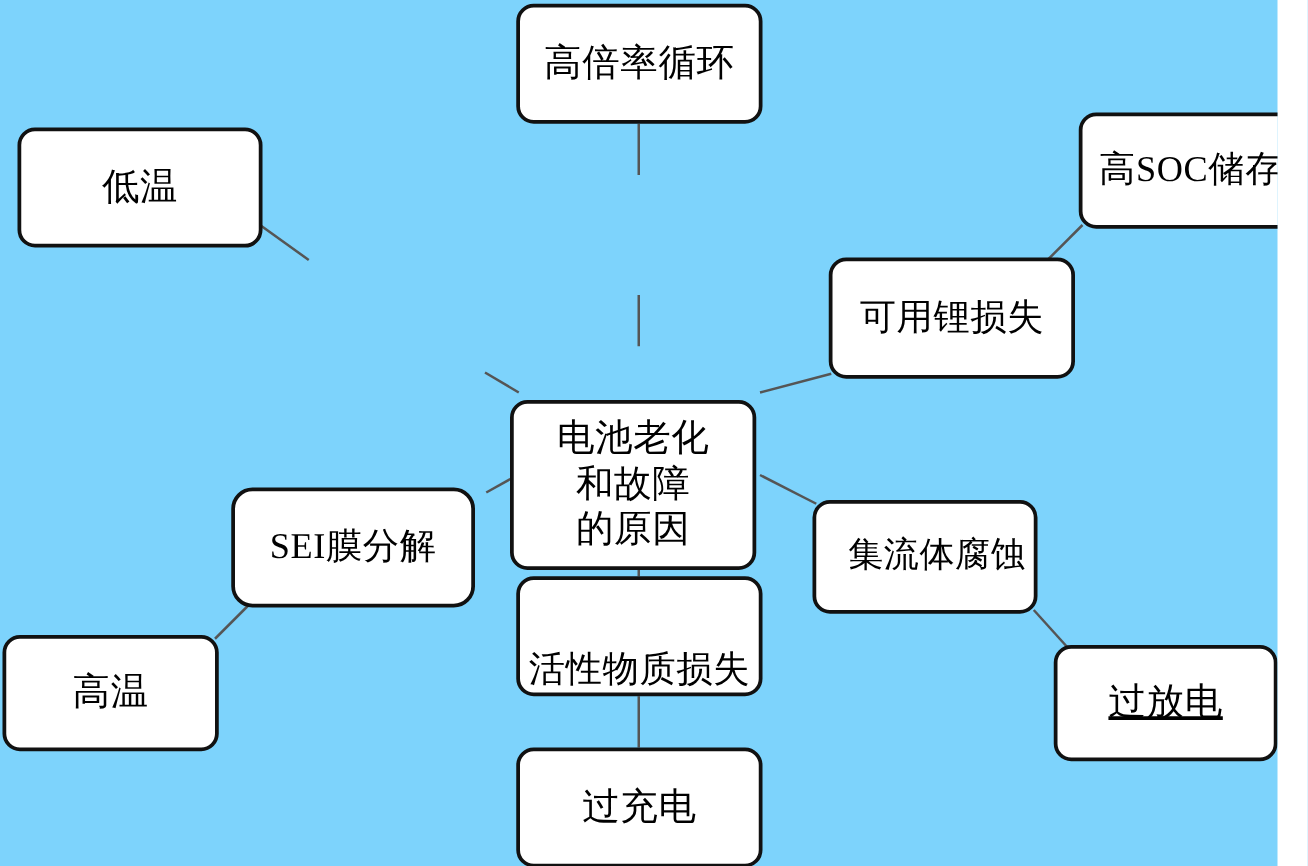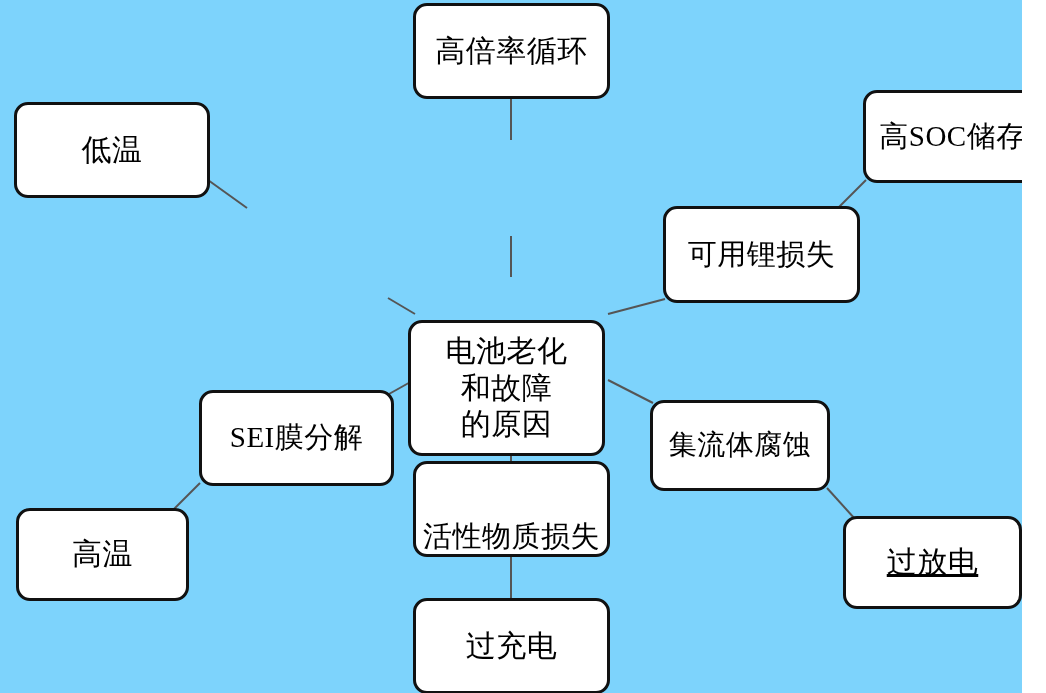--- a/index.html
+++ b/index.html
@@ -67,19 +67,19 @@
       <line x1="827" y1="488" x2="855" y2="519" stroke="#555555" stroke-width="2"></line>
     </svg>
 
 <div class="node fs-big" style="left: 413px; top: 3px; width: 197px; height: 96px;"><span class="label">高倍率循环</span></div>
     <div class="node fs-big" style="left: 408px; top: 277px; width: 197px; height: 136px; margin-top: 43px;"><span class="label">电池老化
 和故障
 的原因</span></div>
     <div class="node fs-mid" style="left: 413px; top: 461px; width: 197px; height: 96px; align-items: flex-end;"><span class="label">活性物质损失</span></div>
     <div class="node fs-big" style="left: 413px; top: 598px; width: 197px; height: 96px; text-align: center;"><span class="label">过充电</span></div>
     <div class="node fs-big" style="left: 14px; top: 90px; width: 196px; height: 96px; margin-top: 12px;"><span class="label">低温</span></div>
-    <div class="node fs-mid" style="left: 199px; top: 390px; width: 195px; height: 96px;"><span class="label">SEI膜分解</span></div>
-    <div class="node fs-big" style="left: 16px; top: 508px; width: 173px; height: 93px;"><span class="label">高温</span></div>
+    <div class="node fs-mid" style="left: 185px; top: 390px; width: 195px; height: 96px; border-radius: 17px;"><span class="label">SEI膜分解</span></div>
+    <div class="node fs-big" style="left: 2px; top: 508px; width: 173px; height: 93px;"><span class="label">高温</span></div>
     <div class="node fs-mid" style="left: 863px; top: 90px; width: 179px; height: 93px;"><span class="label">高SOC储存</span></div>
     <div class="node fs-mid" style="left: 663px; top: 206px; width: 197px; height: 97px;"><span class="label">可用锂损失</span></div>
-    <div class="node fs-small" style="left: 650px; top: 400px; width: 180px; height: 91px;"><span class="label">集流体腐蚀</span></div>
+    <div class="node fs-small" style="left: 650px; top: 400px; width: 180px; height: 91px; justify-content: flex-end;"><span class="label">集流体腐蚀</span></div>
     <div class="node fs-big" style="left: 843px; top: 516px; width: 179px; height: 93px; text-decoration: underline;"><span class="label">过放电</span></div>
   </div>
 
 </body></html>

